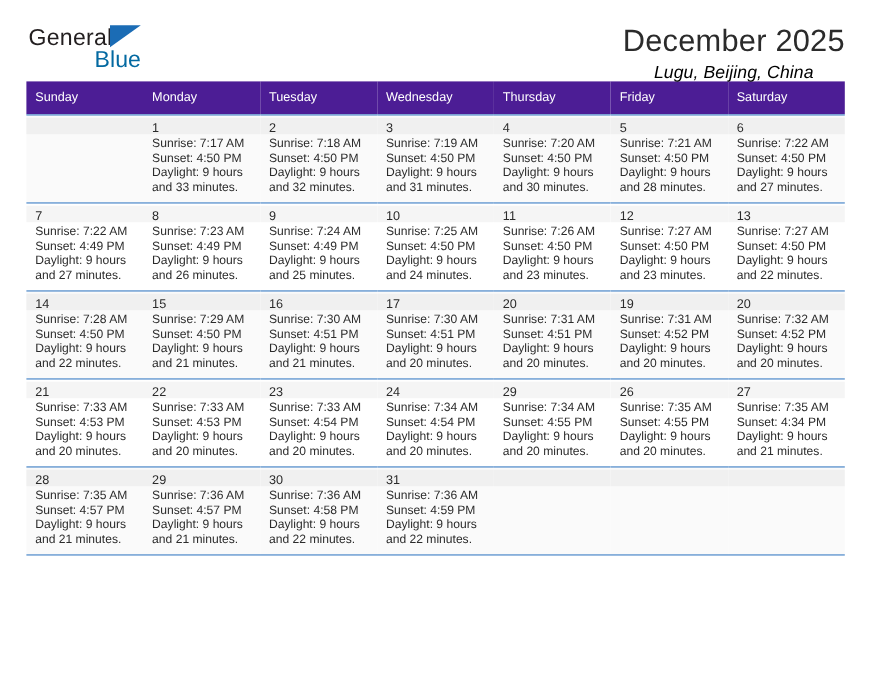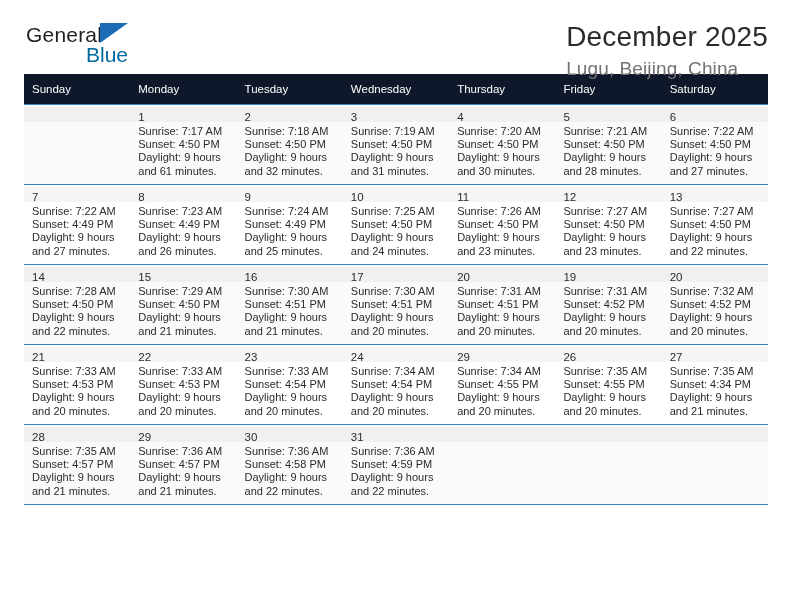--- a/index.html
+++ b/index.html
@@ -58,47 +58,48 @@
   }
   .logo-blue {
     font-size: 21px;
     color: #0369a1;
     line-height: 1;
     position: absolute;
     left: 62px;
     top: 22px;
   }
   .title-wrap {
-    text-align: left;
+    text-align: center;
     flex: 0 0 auto;
     padding-top: 0;
   }
   .title {
     font-size: 28px;
     font-weight: normal;
     color: #2b2b2b;
     line-height: 1.05;
     letter-spacing: 0.2px;
   }
   .subtitle {
-    font-size: 19px;
-    color: #737373;
+    font-size: 16px;
+    color: #000000;
     margin-top: 7px;
     letter-spacing: 0.1px;
+    font-style: italic;
   }
 
   
   table.calendar {
     width: 744px;
     border-collapse: collapse;
     table-layout: fixed;
     margin-top: 2px;
   }
   table.calendar th {
-    background: #0f172a;
+    background: #4c1d95;
     color: #ffffff;
     font-size: 11.5px;
     font-weight: normal;
     text-align: left;
     padding: 5px 0 5px 8px;
     height: 20px;
     border: none;
   }
   table.calendar td {
     vertical-align: top;
@@ -177,21 +178,21 @@
               <div class="daynum-bar"><span class="daynum"></span></div>
             </div>
           </td>
           <td>
             <div class="cell">
               <div class="daynum-bar"><span class="daynum">1</span></div>
               <div class="info">
                 <div>Sunrise: 7:17 AM</div>
                 <div>Sunset: 4:50 PM</div>
                 <div>Daylight: 9 hours</div>
-                <div>and 61 minutes.</div>
+                <div>and 33 minutes.</div>
               </div>
             </div>
           </td>
           <td>
             <div class="cell">
               <div class="daynum-bar"><span class="daynum">2</span></div>
               <div class="info">
                 <div>Sunrise: 7:18 AM</div>
                 <div>Sunset: 4:50 PM</div>
                 <div>Daylight: 9 hours</div>

